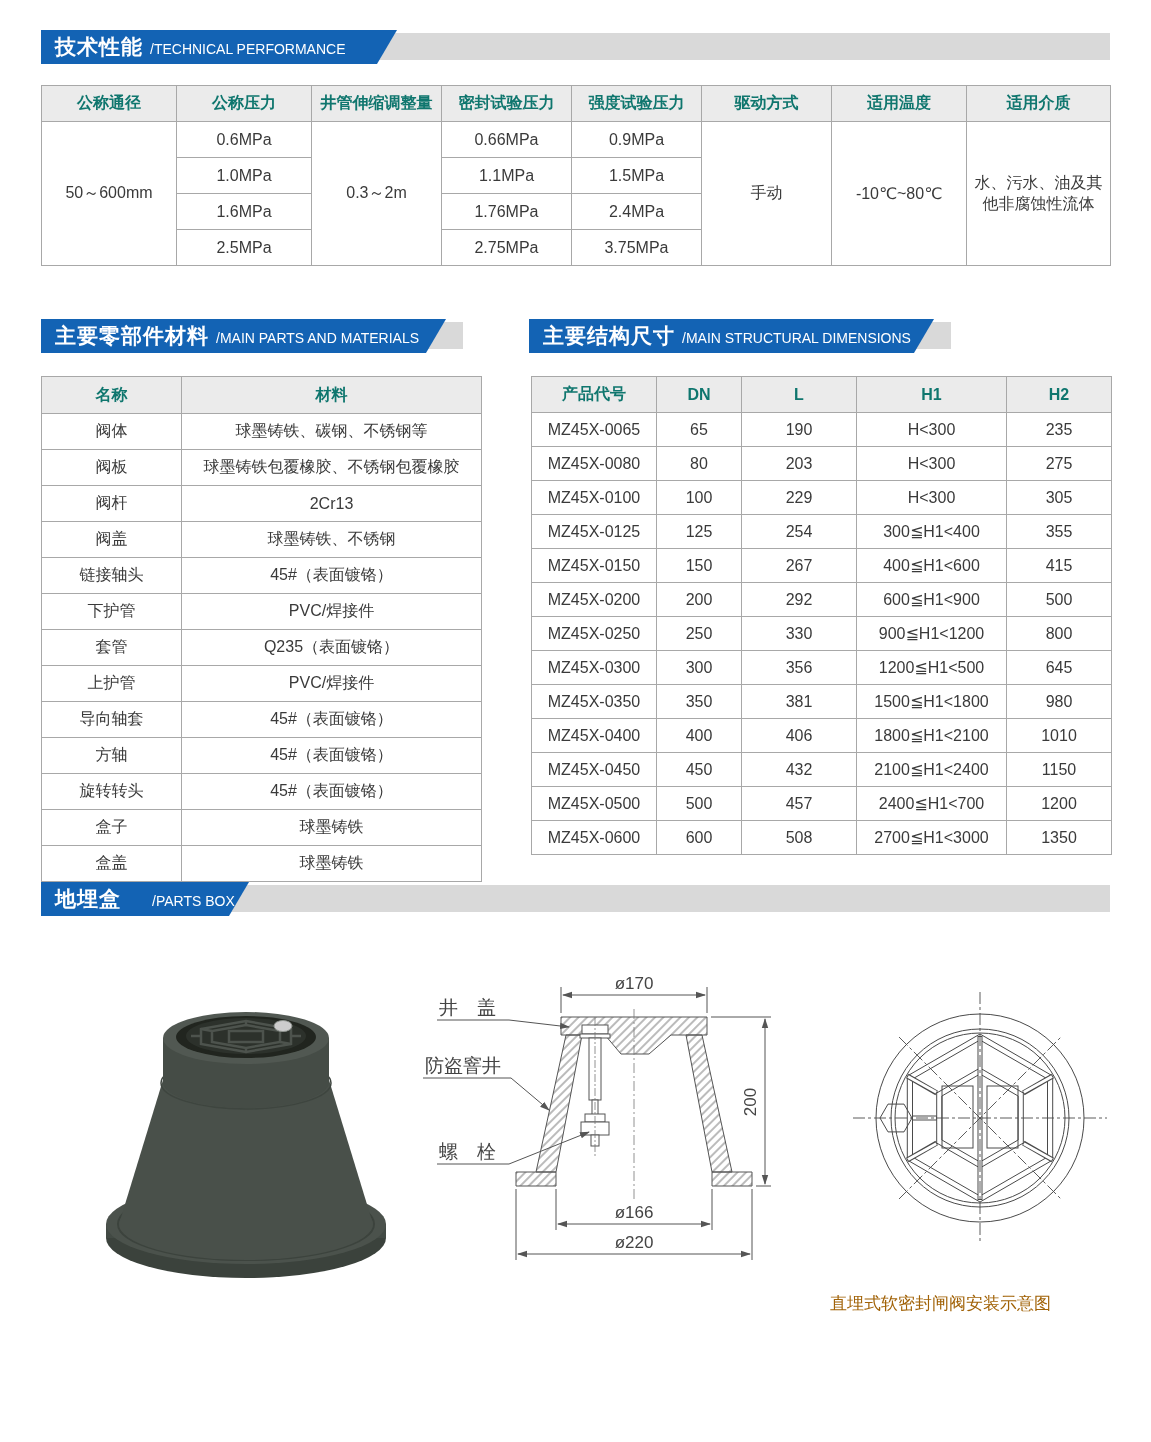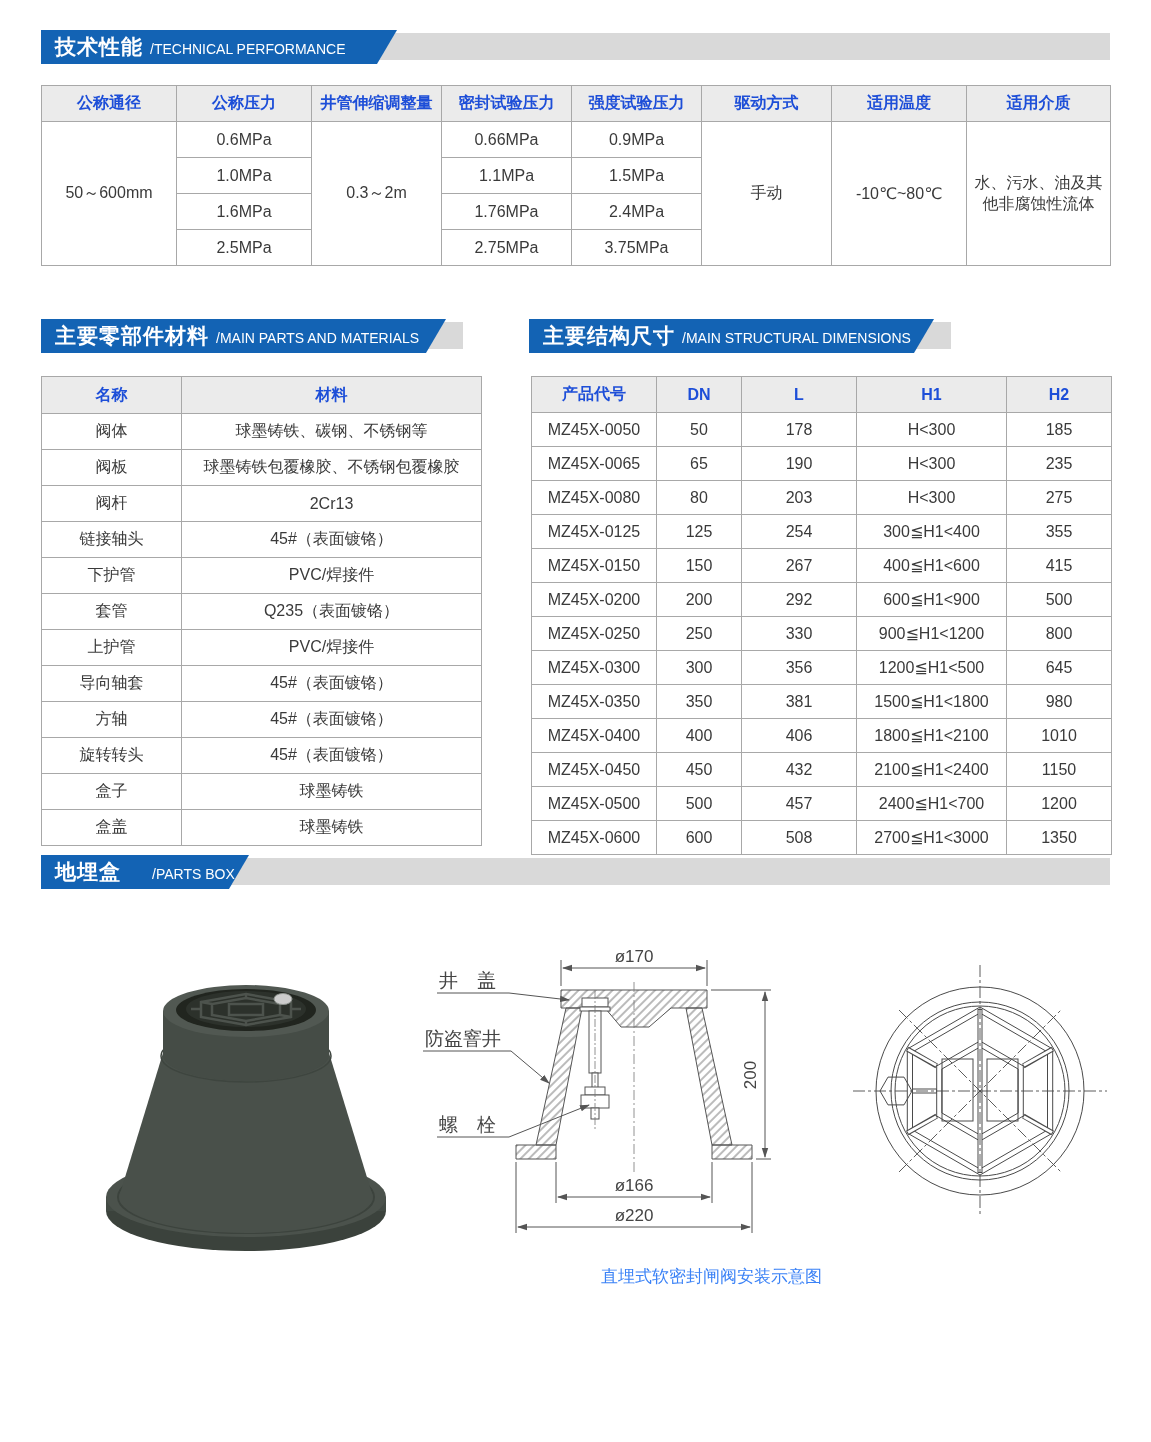--- a/index.html
+++ b/index.html
@@ -26,40 +26,40 @@
   .banner-mid .blue { width: 405px; }
   .banner-buried .tail { left: 170px; }
   .banner-buried .blue { width: 208px; gap: 24px; }
   .row-banners { display: flex; margin-top: 53px; }
   .row-banners .banner + .banner { margin-left: 66px; }
 
   
   table { border-collapse: collapse; table-layout: fixed; border: 1px solid #8f8f8f; }
   th, td { border: 1px solid #a8a8a8; text-align: center; vertical-align: middle;
            font-size: 16px; color: #3a3a3a; padding: 0 4px; overflow: hidden; }
-  th { background: #ebebeb; font-weight: bold; color: #1d4ed8; }
+  th { background: #ebebeb; font-weight: bold; color: #0f766e; }
   .tbl-perf { width: 1069px; margin-top: 21px; }
   .tbl-perf th { height: 36px; }
   .tbl-perf td { height: 36px; text-align: center; }
   .row-tables { display: flex; margin-top: 23px; align-items: flex-start; }
   .tbl-mat { width: 440px; }
   .tbl-mat th { height: 37px; }
   .tbl-mat td { height: 36px; }
   .tbl-dim { width: 580px; margin-left: 49px; }
   .tbl-dim th { height: 36px; }
   .tbl-dim td { height: 34px; }
 
   
   .figures { display: flex; margin-top: 46px; align-items: flex-start; }
   .fig { flex: none; }
   .fig-photo   { margin: 18px 0 0 60px; }
   .fig-section { margin: 0 0 0 18px; }
   .fig-topview { margin: 14px 0 0 26px; }
-  .caption { margin: 6px 0 0 560px; width: 450px; text-align: left;
-             color: #3b82f6; font-size: 17px; }
+  .caption { margin: 6px 0 0 560px; width: 450px; text-align: right;
+             color: #a16207; font-size: 17px; }
   svg text { font-family: "Liberation Sans", "DejaVu Sans", sans-serif; }
   .dwg-label { font-size: 19px; fill: #444; }
   .dwg-dim { font-size: 17px; fill: #444; }
 </style>
 </head>
 <body>
 
 <div class="page">
 
   <div class="banner banner-full">
@@ -158,20 +158,24 @@
           </tr>
           <tr>
             <td>阀板</td>
             <td>球墨铸铁包覆橡胶、不锈钢包覆橡胶</td>
           </tr>
           <tr>
             <td>阀杆</td>
             <td>2Cr13</td>
           </tr>
           <tr>
+            <td>阀盖</td>
+            <td>球墨铸铁、不锈钢</td>
+          </tr>
+          <tr>
             <td>链接轴头</td>
             <td>45#（表面镀铬）</td>
           </tr>
           <tr>
             <td>下护管</td>
             <td>PVC/焊接件</td>
           </tr>
           <tr>
             <td>套管</td>
             <td>Q235（表面镀铬）</td>
@@ -214,39 +218,39 @@
           <tr>
             <th>产品代号</th>
             <th>DN</th>
             <th>L</th>
             <th>H1</th>
             <th>H2</th>
           </tr>
         </thead>
       <tbody>
           <tr>
-            <td>MZ45X-0050</td>
-            <td>50</td>
-            <td>178</td>
-            <td>H&lt;300</td>
-            <td>185</td>
-          </tr>
-          <tr>
             <td>MZ45X-0065</td>
             <td>65</td>
             <td>190</td>
             <td>H&lt;300</td>
             <td>235</td>
           </tr>
           <tr>
             <td>MZ45X-0080</td>
             <td>80</td>
             <td>203</td>
             <td>H&lt;300</td>
             <td>275</td>
+          </tr>
+          <tr>
+            <td>MZ45X-0100</td>
+            <td>100</td>
+            <td>229</td>
+            <td>H&lt;300</td>
+            <td>305</td>
           </tr>
           <tr>
             <td>MZ45X-0125</td>
             <td>125</td>
             <td>254</td>
             <td>300≦H1&lt;400</td>
             <td>355</td>
           </tr>
           <tr>
             <td>MZ45X-0150</td>

